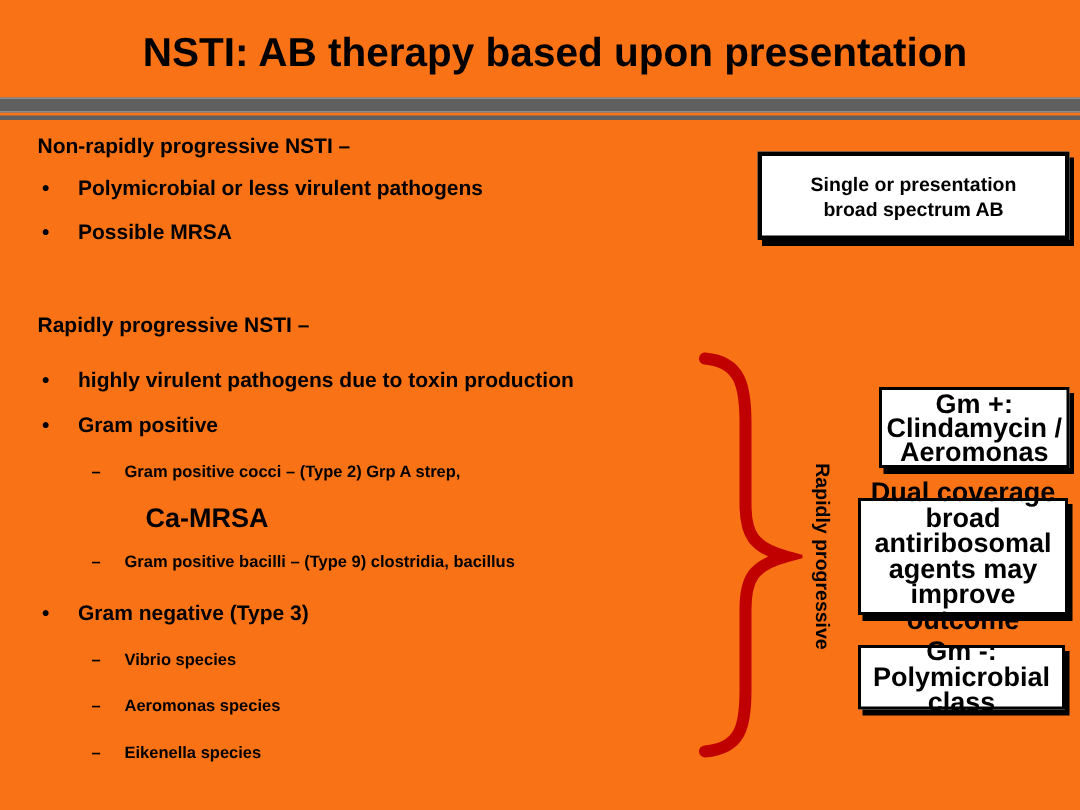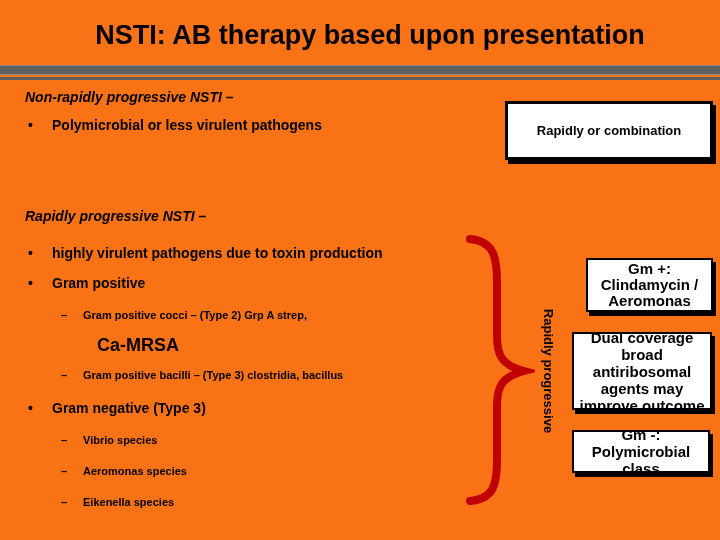--- a/index.html
+++ b/index.html
@@ -8,30 +8,30 @@
     font-family:"Liberation Sans",sans-serif;font-weight:bold;color:#000;
   }
   .title{
     position:absolute;top:21px;left:20px;width:700px;height:28px;line-height:28px;
     text-align:center;font-size:27px;white-space:nowrap;
   }
   .bar{position:absolute;left:0;width:720px;background:#5F5F5F;}
   .bar-thick{top:65px;height:10px;border-top:1px solid #8c8c8c;border-bottom:1px solid #8c8c8c;box-sizing:border-box;}
   .bar-thin{top:77px;height:3px;}
   .line{position:absolute;height:20px;line-height:20px;white-space:nowrap;}
-  .heading{left:25px;font-size:14px;font-style:italic;}
+  .heading{left:25px;font-size:14px;}
   .lvl1{left:25px;font-size:14px;}
   .lvl2{left:57px;font-size:11px;}
   .lvl3{left:97px;font-size:18px;}
   .mk1{display:inline-block;width:24px;padding-left:3px;}
   .mk2{display:inline-block;width:22px;padding-left:4px;}
   .callout{
     position:absolute;box-sizing:border-box;background:#ffffff;border:2px solid #000;
     box-shadow:3px 4px 0 #000;display:flex;flex-direction:column;justify-content:center;
-    text-align:center;font-size:15px;line-height:16px;
+    text-align:center;font-size:18px;line-height:16px;
   }
   .c0{left:505px;top:101px;width:208px;height:59px;border-width:3px;font-size:13px;line-height:17px;}
   .c1{left:586px;top:258px;width:127px;height:54px;}
   .c2{left:572px;top:332px;width:140px;height:78px;line-height:17px;}
   .c3{left:572px;top:430px;width:138px;height:43px;line-height:17px;}
   .brace{position:absolute;left:460px;top:232px;}
   .brace-label{
     position:absolute;left:478px;top:362px;width:140px;height:18px;line-height:18px;
     text-align:center;font-size:13px;transform:rotate(90deg);white-space:nowrap;
   }
@@ -42,35 +42,37 @@
 <div class="slide">
 
   <div class="title">NSTI: AB therapy based upon presentation</div>
 
   <div class="bar bar-thick"></div>
   <div class="bar bar-thin"></div>
 
   <div class="line heading" style="top:87px">Non-rapidly progressive NSTI –</div>
 
   <div class="line lvl1" style="top:115px"><span class="mk1">•</span><span>Polymicrobial or less virulent pathogens</span></div>
+  <div class="line lvl1" style="top:144px"><span class="mk1">•</span><span>Possible MRSA</span></div>
 
   <div class="line heading" style="top:206px">Rapidly progressive NSTI –</div>
 
   <div class="line lvl1" style="top:243px"><span class="mk1">•</span><span>highly virulent pathogens due to toxin production</span></div>
   <div class="line lvl1" style="top:273px"><span class="mk1">•</span><span>Gram positive</span></div>
   <div class="line lvl2" style="top:305px"><span class="mk2">–</span><span>Gram positive cocci – (Type 2) Grp A strep,</span></div>
   <div class="line lvl3" style="top:335px">Ca-MRSA</div>
-  <div class="line lvl2" style="top:365px"><span class="mk2">–</span><span>Gram positive bacilli – (Type 3) clostridia, bacillus</span></div>
+  <div class="line lvl2" style="top:365px"><span class="mk2">–</span><span>Gram positive bacilli – (Type 9) clostridia, bacillus</span></div>
   <div class="line lvl1" style="top:398px"><span class="mk1">•</span><span>Gram negative (Type 3)</span></div>
   <div class="line lvl2" style="top:430px"><span class="mk2">–</span><span>Vibrio species</span></div>
   <div class="line lvl2" style="top:461px"><span class="mk2">–</span><span>Aeromonas species</span></div>
   <div class="line lvl2" style="top:492px"><span class="mk2">–</span><span>Eikenella species</span></div>
 
   <div class="callout c0">
-    <div>Rapidly or combination</div>
+    <div>Single or presentation</div>
+    <div>broad spectrum AB</div>
   </div>
 
   <div class="callout c1">
     <div>Gm +:</div>
     <div>Clindamycin /</div>
     <div>Aeromonas</div>
   </div>
 
   <div class="callout c2">
     <div>Dual coverage</div>

